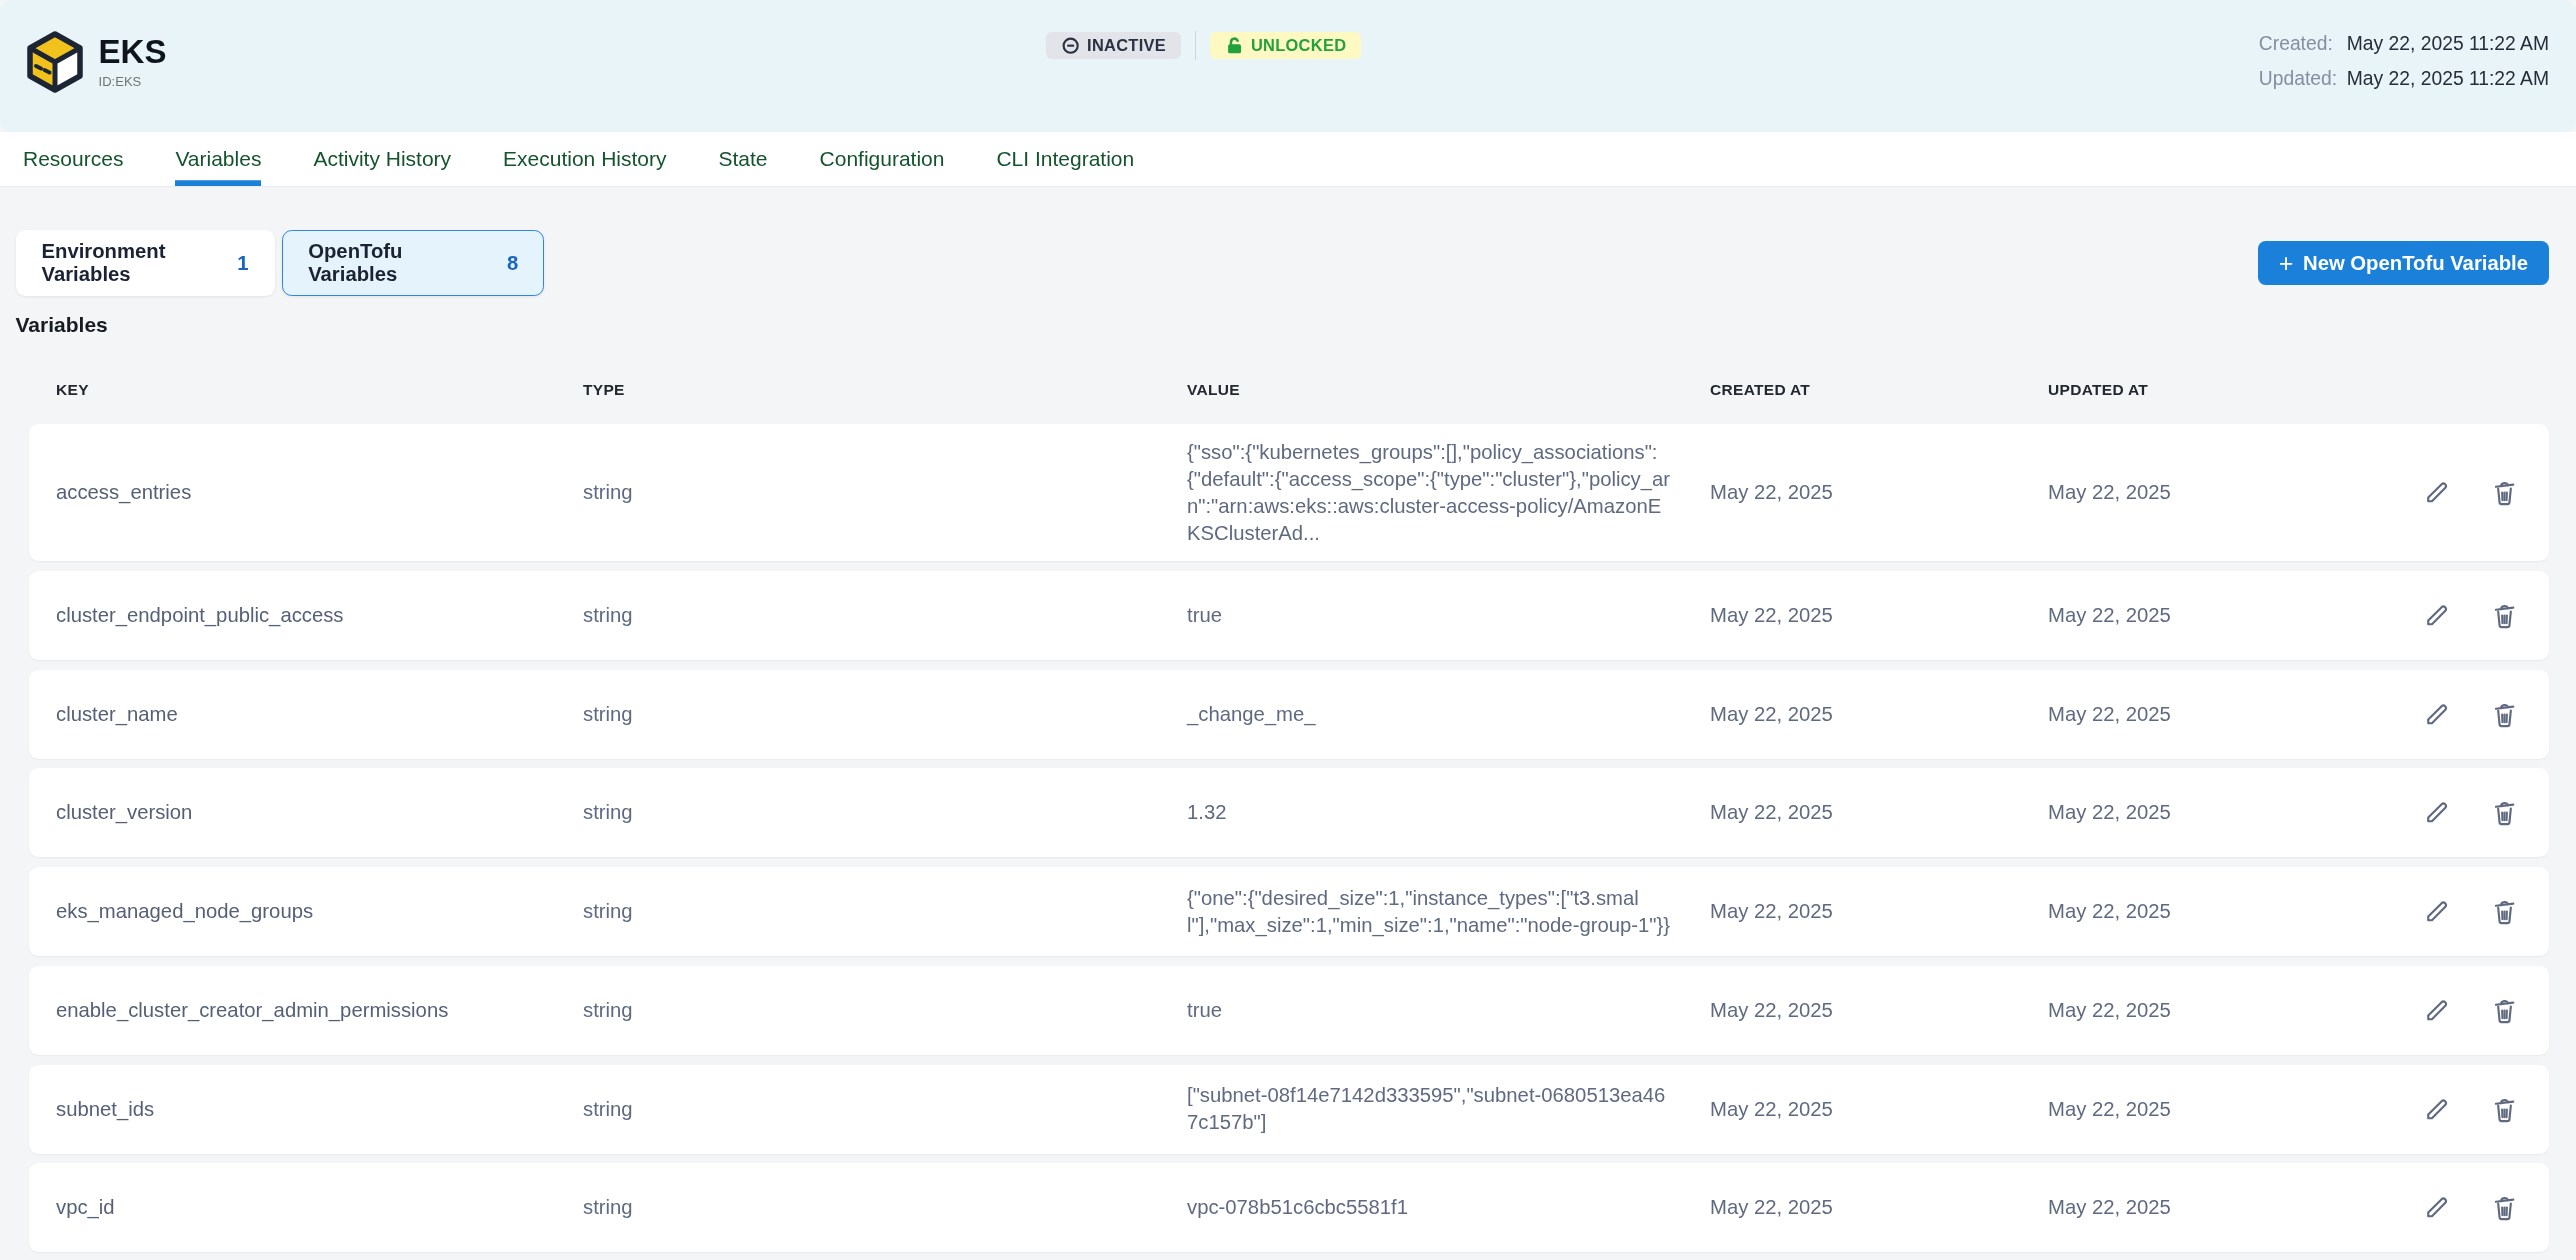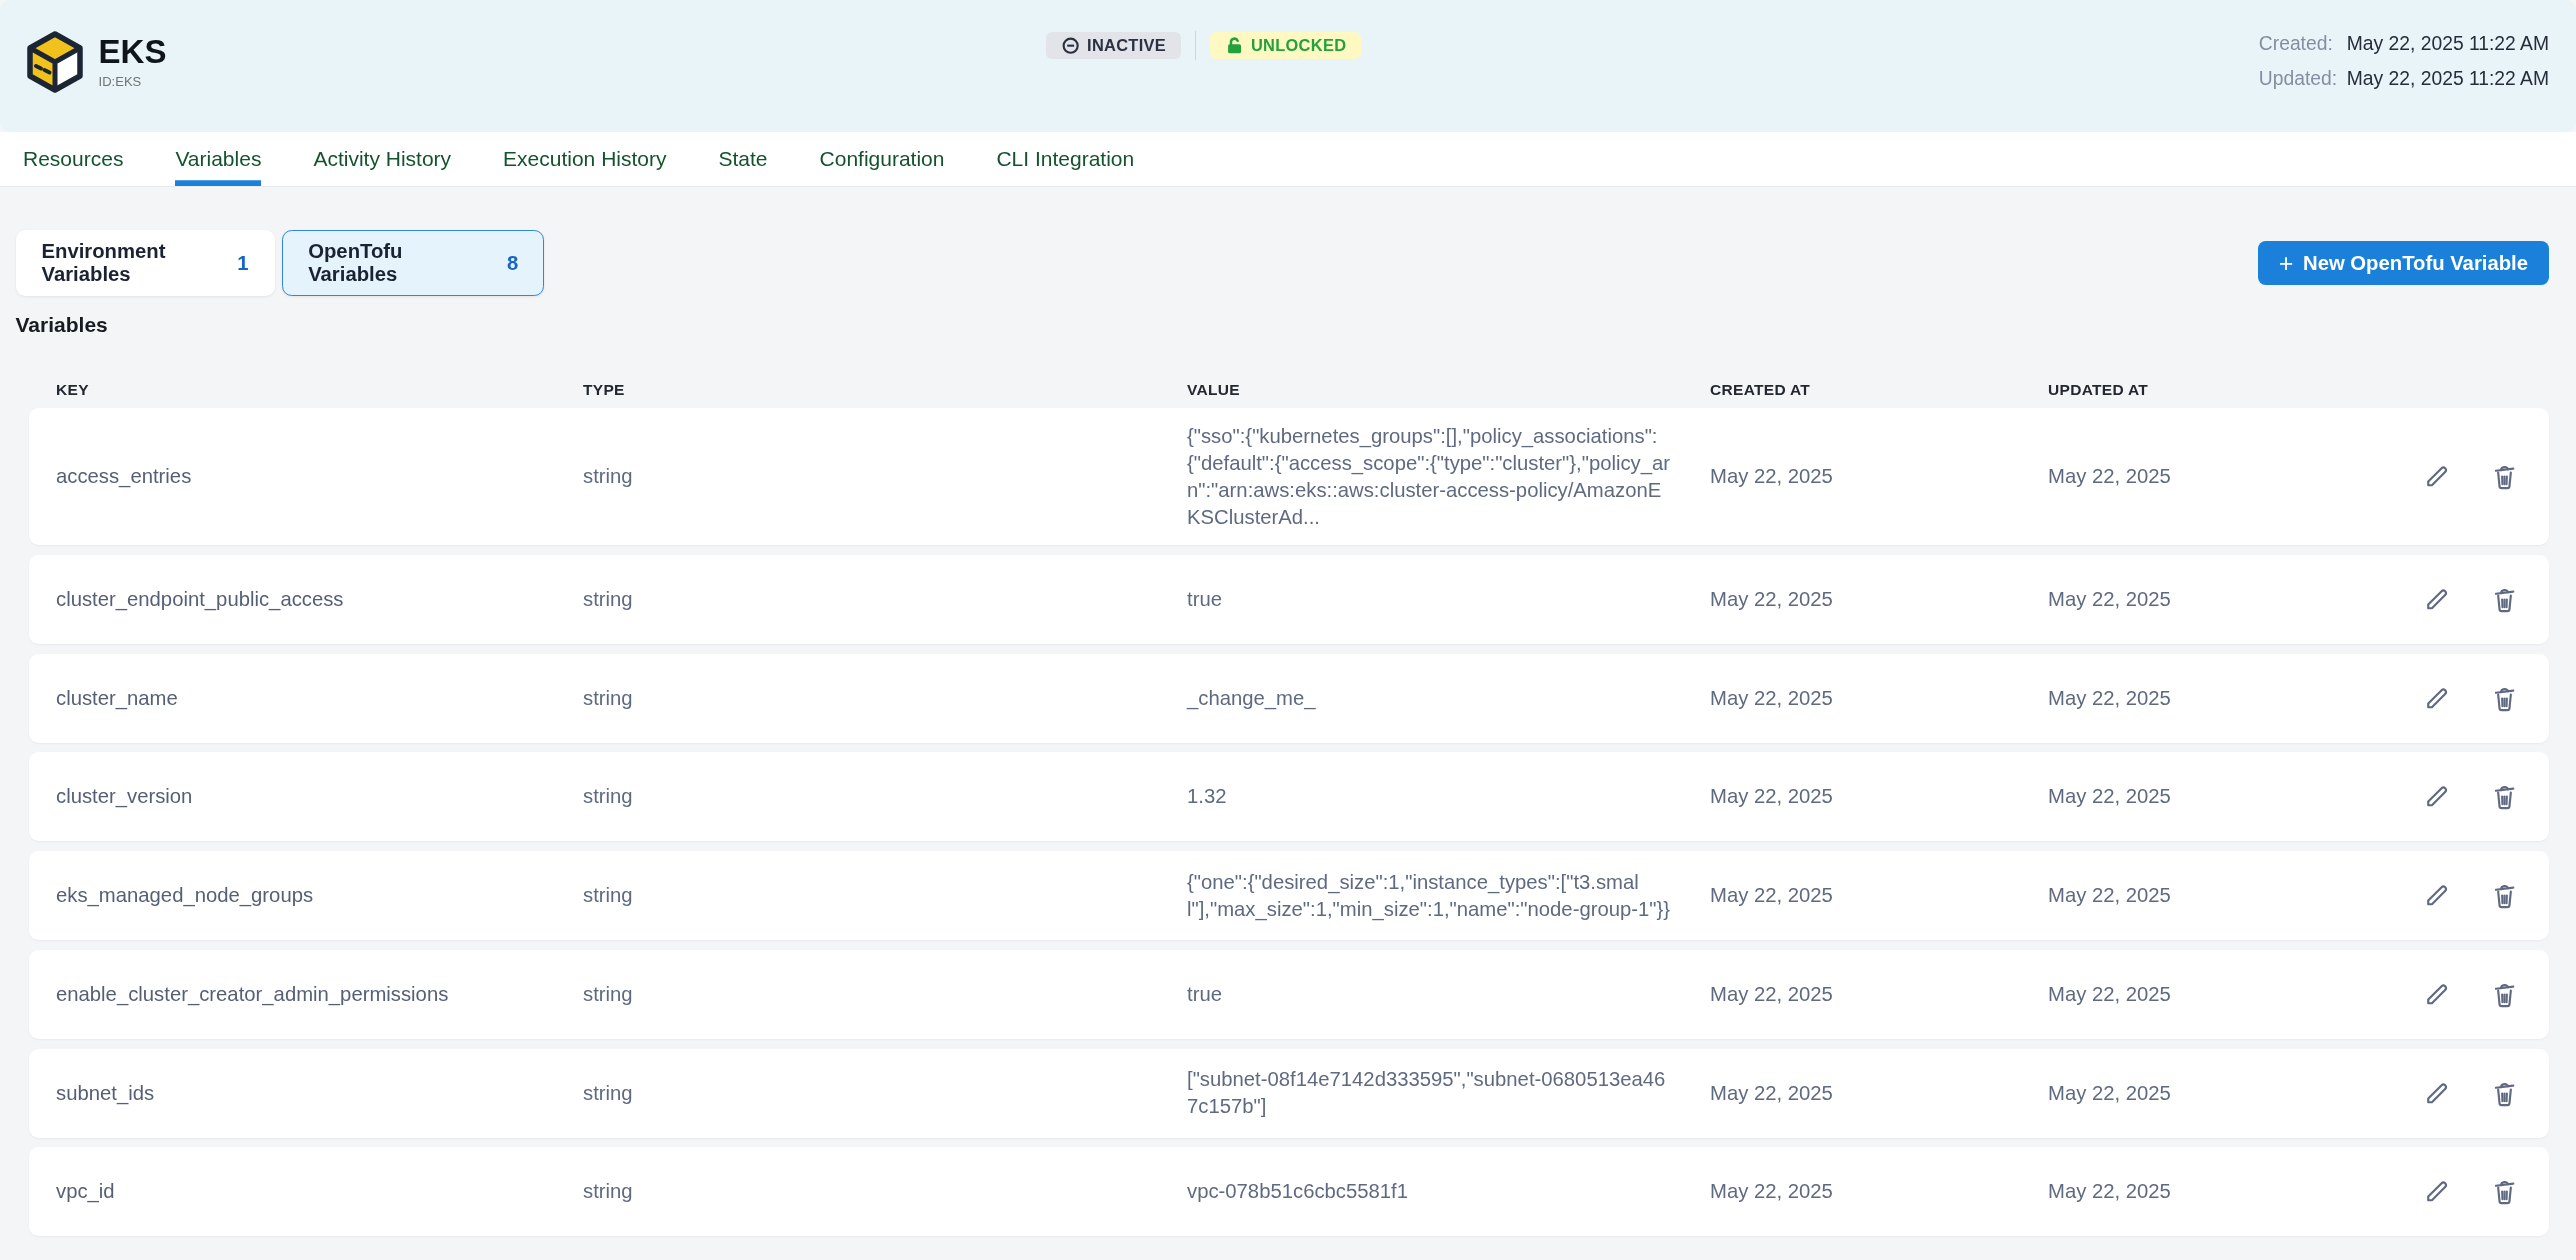--- a/index.html
+++ b/index.html
@@ -139,21 +139,21 @@
 
   
   .table-wrap { margin-left: 13.5px; }
   .grid {
     display: grid;
     grid-template-columns: 527px 604px 523px 338px 353px 1fr;
     align-items: center;
   }
   .table-header {
     padding: 0 27px;
-    margin: 44px 0 9px;
+    margin: 44px 0 25px;
     font-size: 15.5px;
     font-weight: 700;
     letter-spacing: 0.3px;
     color: #232730;
   }
   .row-card {
     background: #ffffff;
     border-radius: 9.7px;
     min-height: 89px;
     padding: 14.5px 27px;

